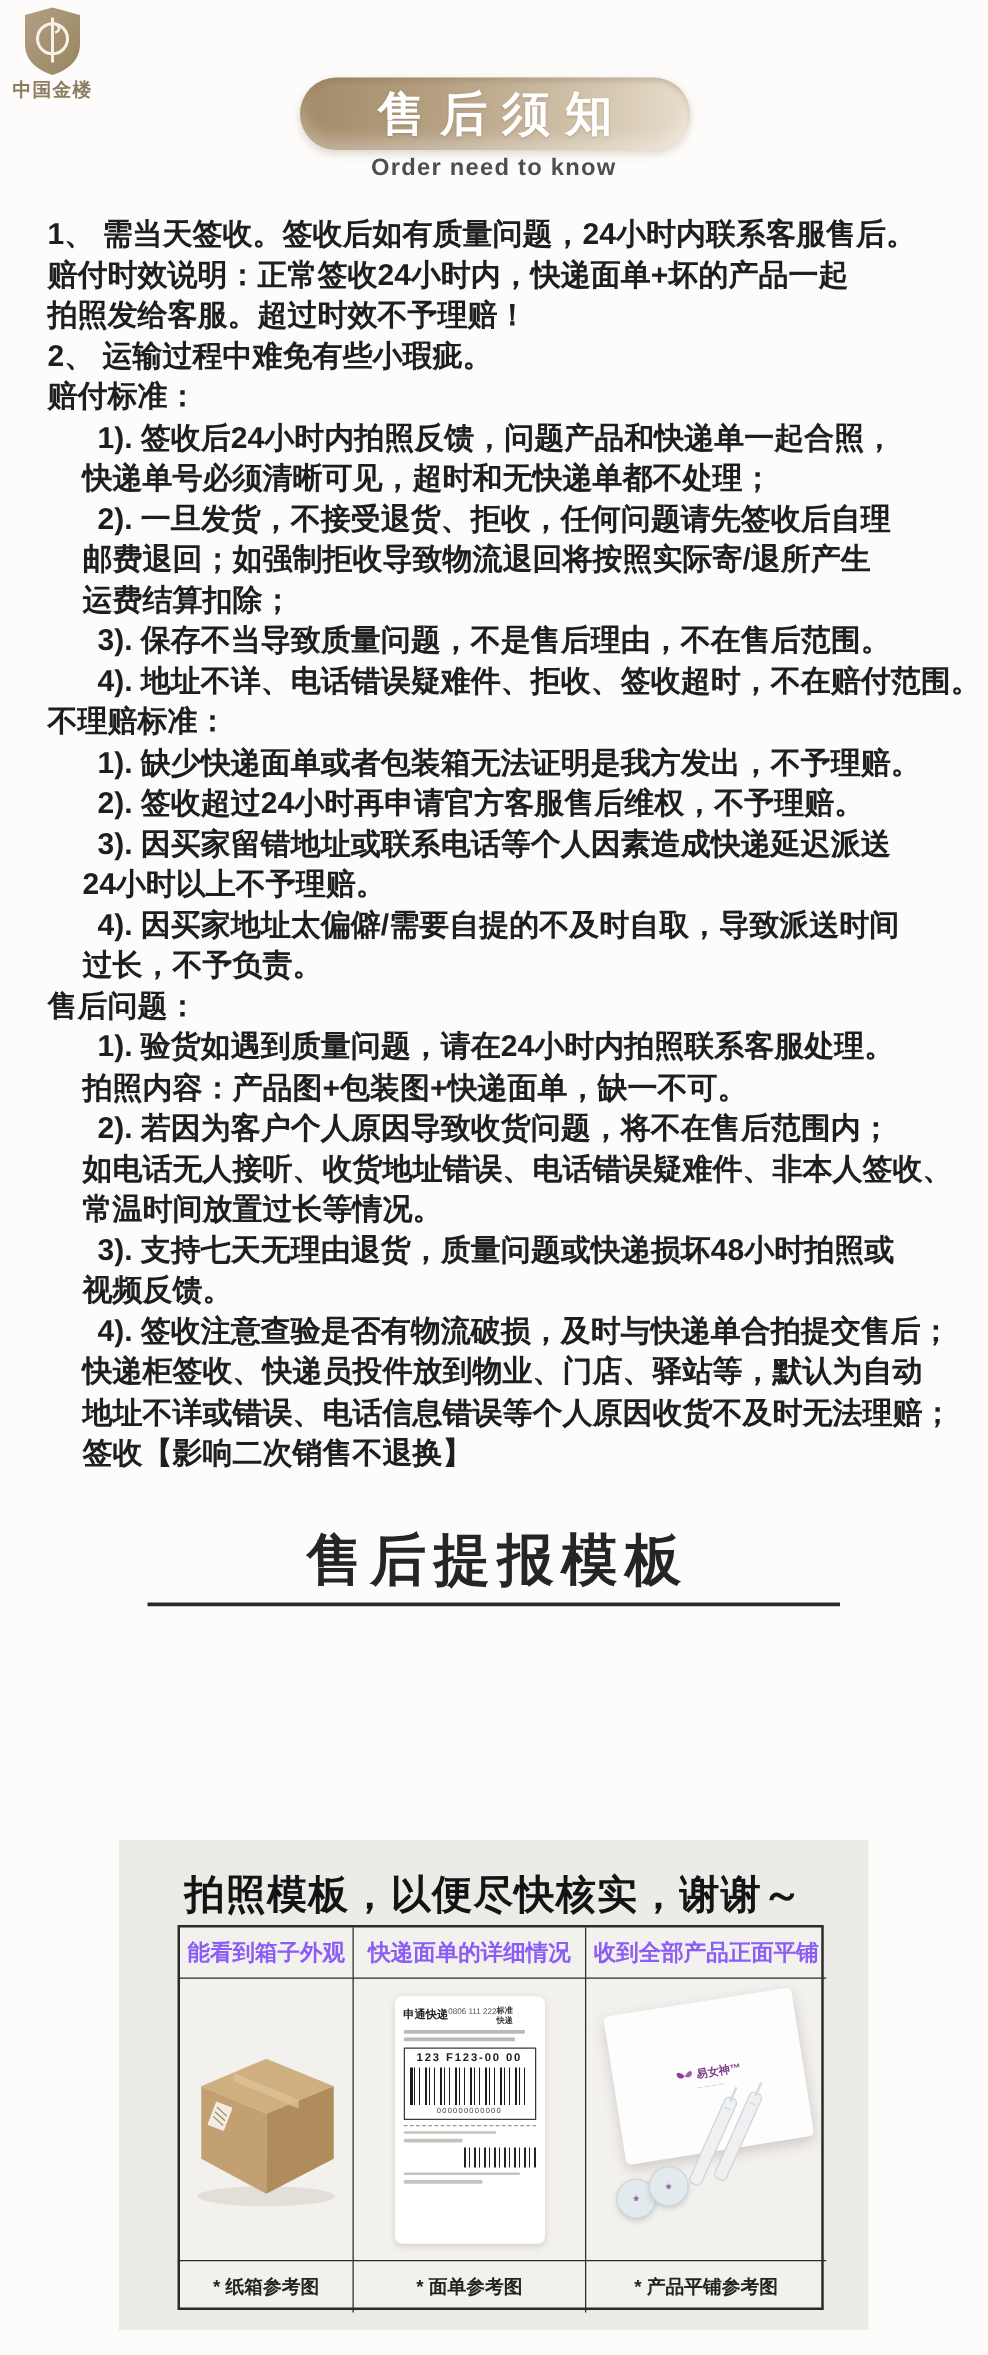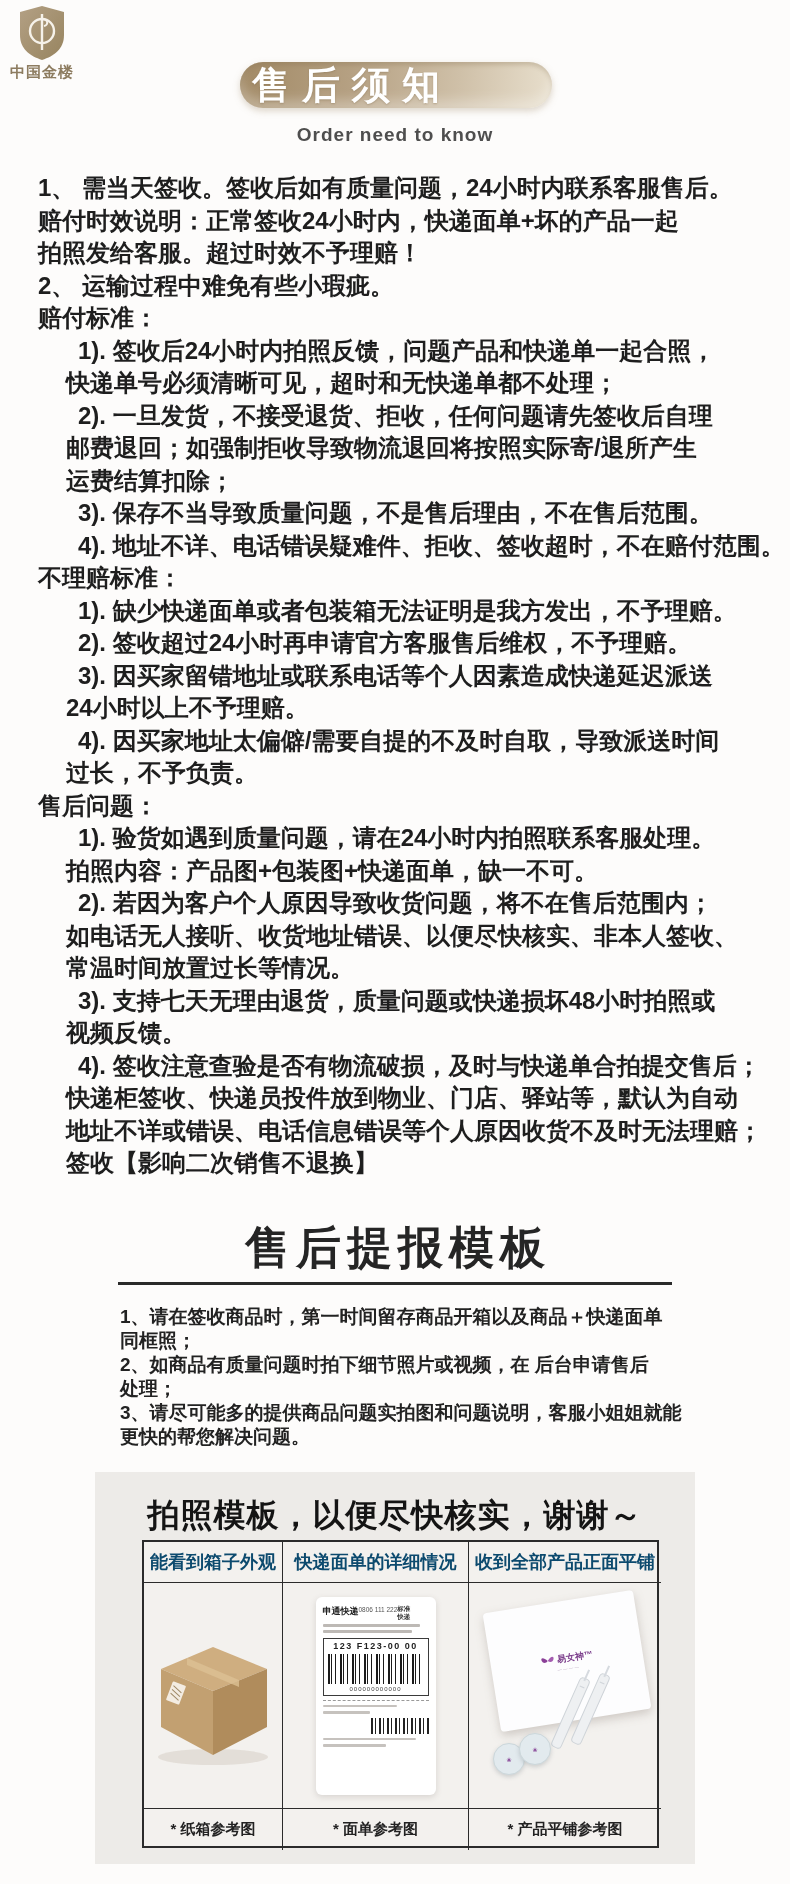--- a/index.html
+++ b/index.html
@@ -10,25 +10,25 @@
     overflow:hidden;
     font-family:"Liberation Sans","DejaVu Sans",sans-serif;
     color:#1f1f1f;
   }
   
   .brand{position:absolute;left:10px;top:5px;width:90px;text-align:left;}
   .brand svg{display:block;margin-left:8px;}
   .brand-label{margin-top:2px;font-size:15px;letter-spacing:1px;color:#8d7c60;font-weight:600;}
   
   .banner{
-    position:absolute;left:240px;top:62px;width:312px;height:46px;
+    position:absolute;left:240px;top:62px;width:312px;height:58px;
     border-radius:30px;
     background:linear-gradient(94deg,#a28a66 0%,#b5a082 35%,#cfc0a8 70%,#e8dfcd 100%);
     box-shadow:0 3px 7px rgba(160,140,110,.35), inset 0 -8px 12px rgba(255,255,255,.30), inset 0 3px 4px rgba(120,95,60,.25);
-    display:flex;align-items:center;justify-content:flex-start;
+    display:flex;align-items:center;justify-content:center;
   }
   .banner-text{
     font-size:38px;font-weight:bold;color:#ffffff;
     letter-spacing:12px;text-indent:12px;
     text-shadow:0 1px 2px rgba(120,100,70,.35);
   }
   .subtitle{
     position:absolute;left:0;top:124px;width:790px;text-align:center;
     font-size:19px;font-weight:bold;color:#4e4e4e;letter-spacing:1px;
   }
@@ -60,21 +60,21 @@
     display:grid;
     grid-template-columns:138px 186px 193px;
     grid-template-rows:40px 226px 42px;
     border:2px solid #2b2b2b;box-sizing:border-box;
     background:#f3f1ee;
   }
   .cell{border-left:1.5px solid #2b2b2b;border-top:1.5px solid #2b2b2b;
         display:flex;align-items:center;justify-content:center;overflow:hidden;position:relative;}
   .cell.c0{border-left:none;}
   .cell.r0{border-top:none;}
-  .cell.head{font-size:18px;font-weight:bold;color:#0c4a6e;white-space:nowrap;}
+  .cell.head{font-size:18px;font-weight:bold;color:#8b5cf6;white-space:nowrap;}
   .cell.cap{font-size:15px;font-weight:bold;color:#222;}
   
   .boximg{display:block;}
   
   .label-card{
     width:120px;height:198px;background:#ffffff;border-radius:6px;
     box-shadow:0 2px 6px rgba(90,80,70,.18);
     padding:8px 7px;box-sizing:border-box;
     font-family:"Liberation Sans","DejaVu Sans",sans-serif;
   }
@@ -165,40 +165,32 @@
       <div class="nline ind-b">1). 缺少快递面单或者包装箱无法证明是我方发出，不予理赔。</div>
       <div class="nline ind-b">2). 签收超过24小时再申请官方客服售后维权，不予理赔。</div>
       <div class="nline ind-b">3). 因买家留错地址或联系电话等个人因素造成快递延迟派送</div>
       <div class="nline ind-c">24小时以上不予理赔。</div>
       <div class="nline ind-b">4). 因买家地址太偏僻/需要自提的不及时自取，导致派送时间</div>
       <div class="nline ind-c">过长，不予负责。</div>
       <div class="nline ind-a">售后问题：</div>
       <div class="nline ind-b">1). 验货如遇到质量问题，请在24小时内拍照联系客服处理。</div>
       <div class="nline ind-c">拍照内容：产品图+包装图+快递面单，缺一不可。</div>
       <div class="nline ind-b">2). 若因为客户个人原因导致收货问题，将不在售后范围内；</div>
-      <div class="nline ind-c">如电话无人接听、收货地址错误、以便尽快核实、非本人签收、</div>
+      <div class="nline ind-c">如电话无人接听、收货地址错误、电话错误疑难件、非本人签收、</div>
       <div class="nline ind-c">常温时间放置过长等情况。</div>
       <div class="nline ind-b">3). 支持七天无理由退货，质量问题或快递损坏48小时拍照或</div>
       <div class="nline ind-c">视频反馈。</div>
       <div class="nline ind-b">4). 签收注意查验是否有物流破损，及时与快递单合拍提交售后；</div>
       <div class="nline ind-c">快递柜签收、快递员投件放到物业、门店、驿站等，默认为自动</div>
       <div class="nline ind-c">地址不详或错误、电话信息错误等个人原因收货不及时无法理赔；</div>
       <div class="nline ind-c">签收【影响二次销售不退换】</div>
     </div>
 
   <div class="sec2-title">售后提报模板</div>
   <div class="sec2-rule"></div>
-  <div class="steps">
-      <div class="sline">1、请在签收商品时，第一时间留存商品开箱以及商品＋快递面单</div>
-      <div class="sline">同框照；</div>
-      <div class="sline">2、如商品有质量问题时拍下细节照片或视频，在 后台申请售后</div>
-      <div class="sline">处理；</div>
-      <div class="sline">3、请尽可能多的提供商品问题实拍图和问题说明，客服小姐姐就能</div>
-      <div class="sline">更快的帮您解决问题。</div>
-    </div>
 
   <div class="panel">
     <div class="panel-title">拍照模板，以便尽快核实，谢谢～</div>
 
     <div class="ptable">
 
       <div class="cell head r0 c0">能看到箱子外观</div>
       <div class="cell head r0">快递面单的详细情况</div>
       <div class="cell head r0">收到全部产品正面平铺</div>
 

